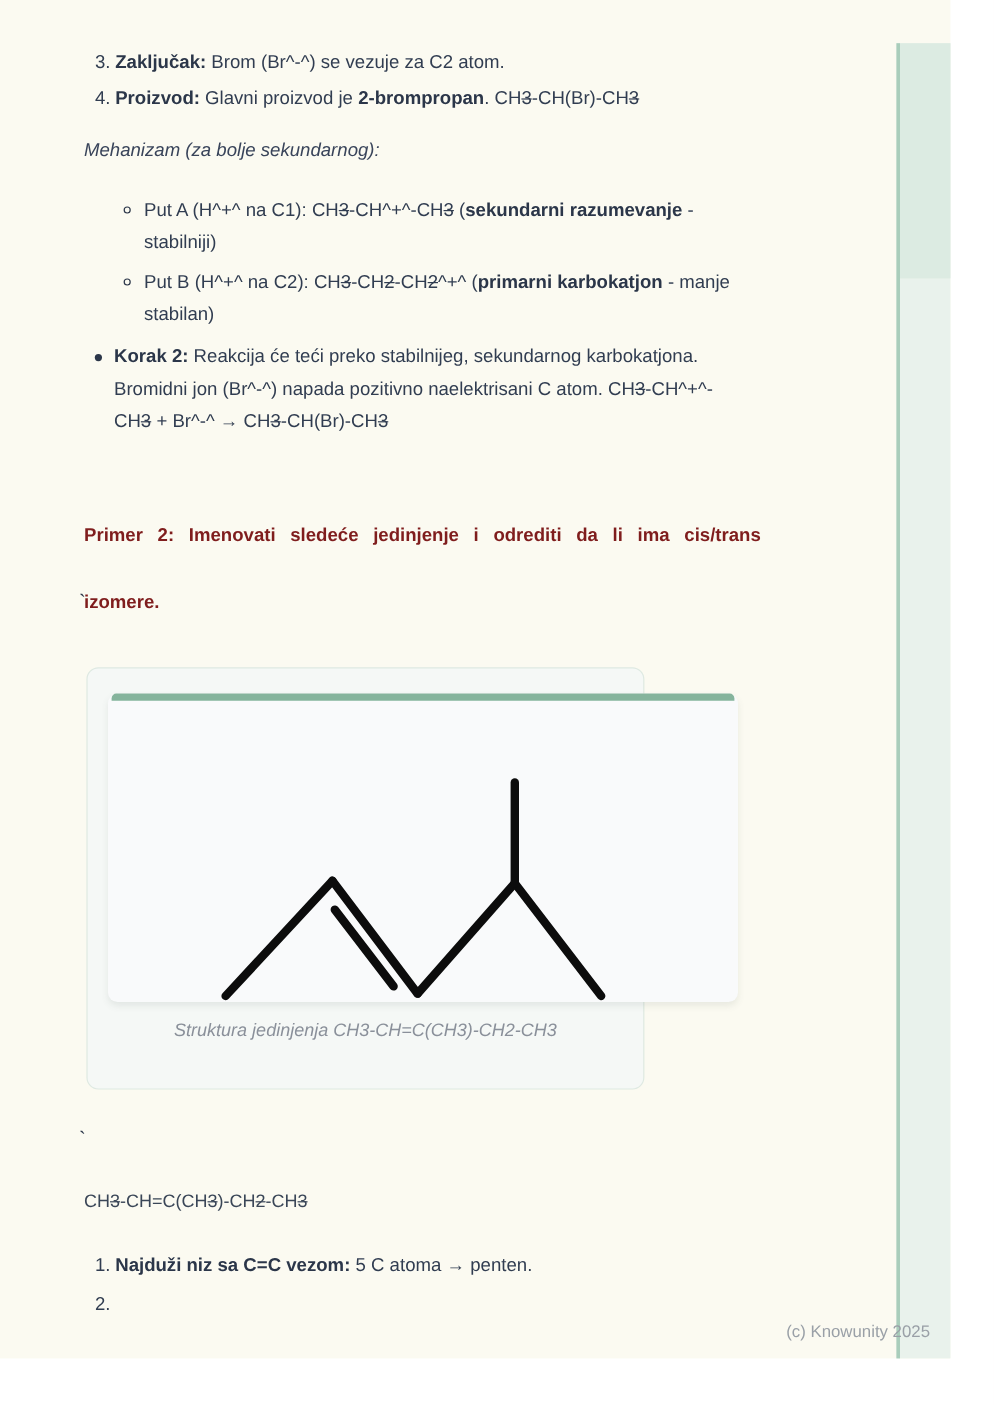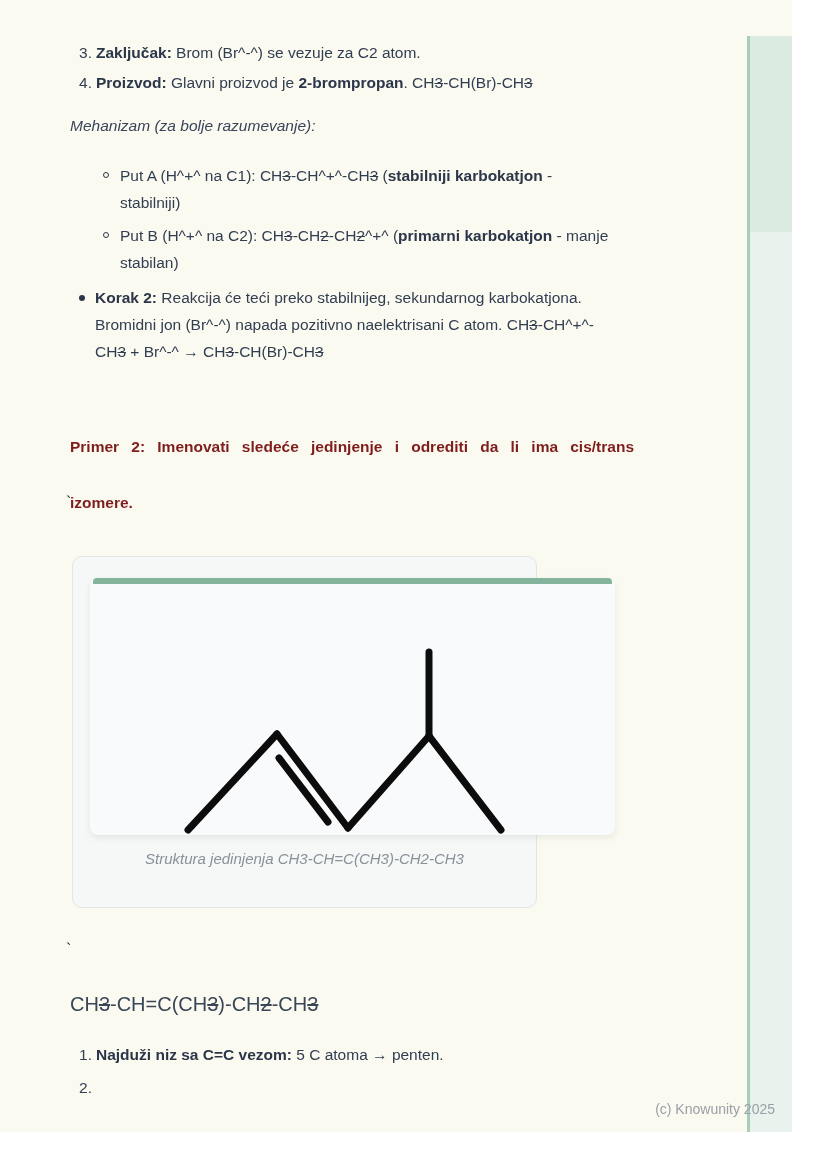--- a/index.html
+++ b/index.html
@@ -56,21 +56,21 @@
   }
   .accent-bar {
     position:absolute; left:3px; right:3px; top:0; height:6px;
     background:#85b49c; border-radius:4px 4px 0 0;
   }
   .structure-svg { position:absolute; left:0; top:0; width:525px; height:257px; }
   .caption {
     position:absolute; left:0; right:0; top:293px; text-align:center;
     font-style:italic; font-size:15px; color:#8a909a;
   }
-  .formula { position:absolute; left:70px; font-size:20px; color:#3a4657; }
+  .formula { position:absolute; left:70px; font-size:15px; color:#3a4657; }
   .watermark {
     position:absolute; right:53px; top:1101px; font-size:14px;
     color:#9aa0a7; z-index:5;
   }
 </style>
 </head>
 <body>
 
 <div class="canvas">
   <div class="sheet"></div>
@@ -83,26 +83,26 @@
     <div class="oli">
       <span class="num">3.</span>
       <span><b>Zaključak:</b><span> Brom (Br^-^) se vezuje za C2 atom.</span></span>
     </div>
     <div class="oli">
       <span class="num">4.</span>
       <span><b>Proizvod:</b><span> Glavni proizvod je </span><b>2-brompropan</b><span>. CH</span><s>3</s><span>-CH(Br)-CH</span><s>3</s></span>
     </div>
   </div>
 
-  <div class="block italic-line" style="top:112px;">Mehanizam (za bolje razumevanje):</div>
+  <div class="block italic-line" style="top:112px;">Mehanizam (za bolje sekundarnog):</div>
 
   <div class="block" style="top:158px;">
     <div class="subli" style="margin-top:4px;">
       <span class="ring"></span>
-      <span><span>Put A (H^+^ na C1): CH</span><s>3</s><span>-CH^+^-CH</span><s>3</s><span> (</span><b>stabilniji karbokatjon</b><span> -</span><br><span>stabilniji)</span></span>
+      <span><span>Put A (H^+^ na C1): CH</span><s>3</s><span>-CH^+^-CH</span><s>3</s><span> (</span><b>sekundarni razumevanje</b><span> -</span><br><span>stabilniji)</span></span>
     </div>
     <div class="subli" style="margin-top:6px;">
       <span class="ring"></span>
       <span><span>Put B (H^+^ na C2): CH</span><s>3</s><span>-CH</span><s>2</s><span>-CH</span><s>2</s><span>^+^ (</span><b>primarni karbokatjon</b><span> - manje</span><br><span>stabilan)</span></span>
     </div>
     <div class="uli" style="margin-top:8px;">
       <span class="dot"></span>
       <span><b>Korak 2:</b><span> Reakcija će teći preko stabilnijeg, sekundarnog karbokatjona.</span><br><span>Bromidni jon (Br^-^) napada pozitivno naelektrisani C atom. CH</span><s>3</s><span>-CH^+^-</span><br><span>CH</span><s>3</s><span> + Br^-^ → CH</span><s>3</s><span>-CH(Br)-CH</span><s>3</s></span>
     </div>
   </div>

